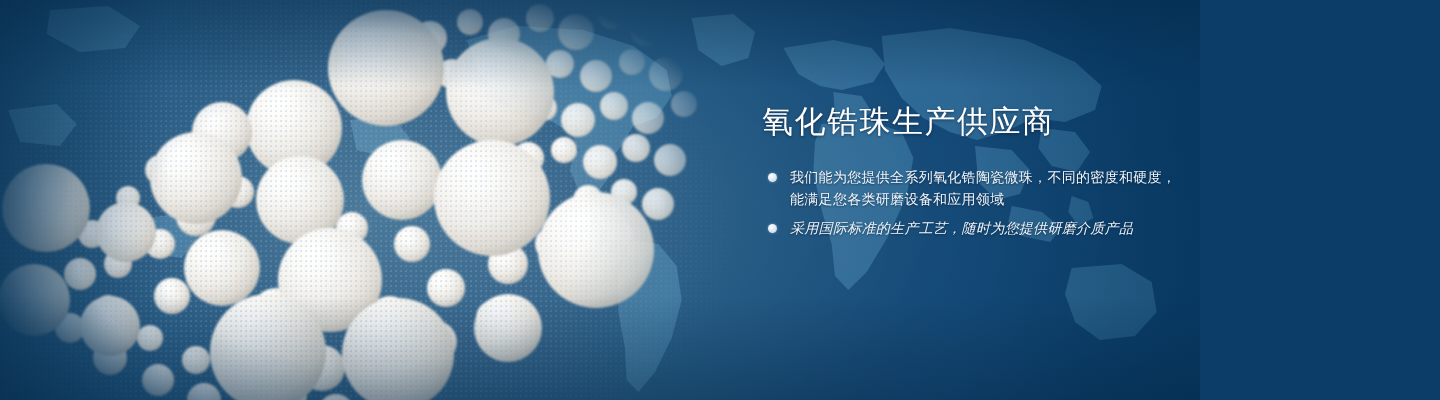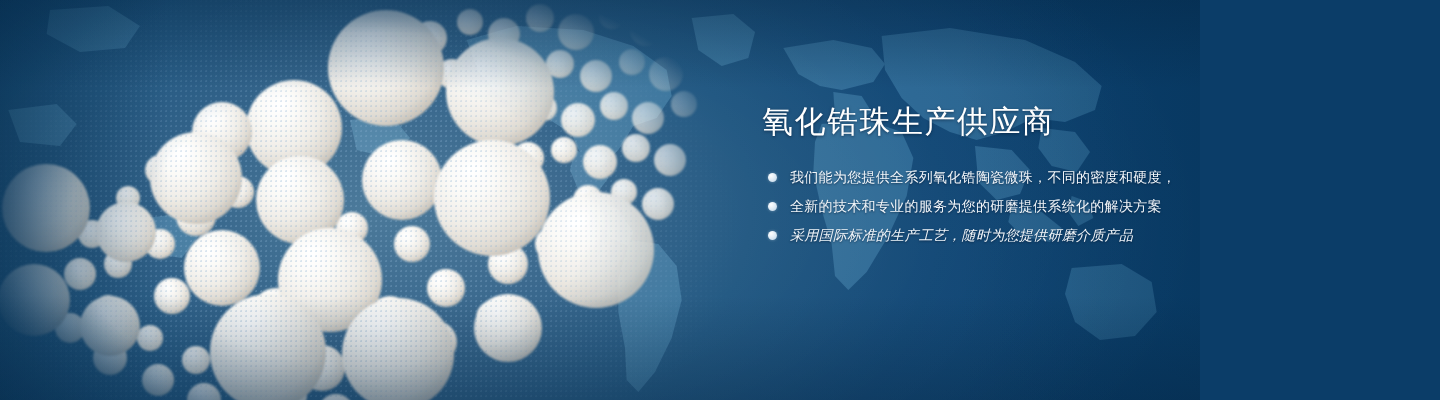--- a/index.html
+++ b/index.html
@@ -297,26 +297,23 @@
 
   <div class="copy">
 
     <h1 class="headline">氧化锆珠生产供应商</h1>
 
     <ul class="bullets">
 
       <li>
         <span class="dot"></span>
         <span class="bline">我们能为您提供全系列氧化锆陶瓷微珠，不同的密度和硬度，</span>
+        <span class="bline">能满足您各类研磨设备和应用领域</span>
       </li>
 
-      <li>
-        <span class="dot"></span>
-        <span class="bline">全新的技术和专业的服务为您的研磨提供系统化的解决方案</span>
-      </li>
 
       <li>
         <span class="dot"></span>
         <span class="bline">采用国际标准的生产工艺，随时为您提供研磨介质产品</span>
       </li>
 
     </ul>
   </div>
 
 </div>

